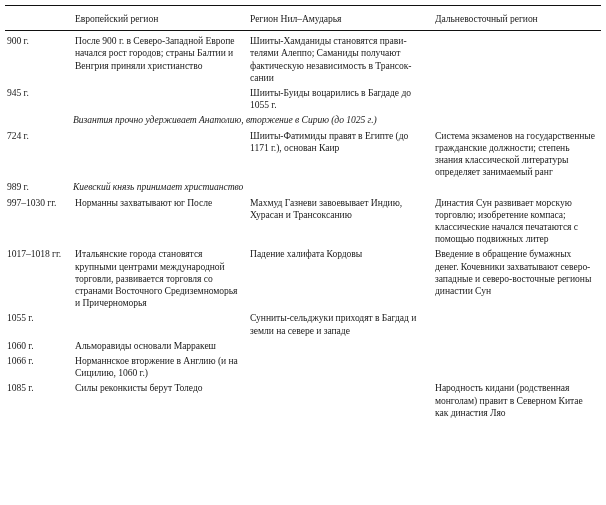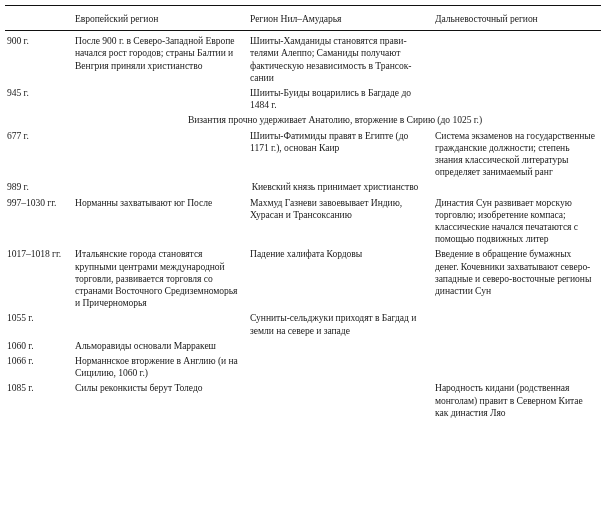--- a/index.html
+++ b/index.html
@@ -48,22 +48,23 @@
     }
     table.chron td {
       vertical-align: top;
       text-align: left;
       padding: 1px 4px 2px 2px;
     }
     table.chron tbody tr:first-child td {
       padding-top: 4px;
     }
     table.chron td.span-row {
-      text-align: center;
+      text-align: left;
       padding-left: 0;
+      font-style: italic;
     }
     table.chron td.date {
       white-space: normal;
     }
   </style>
 </head>
 <body>
 
 <div class="page">
   <table class="chron">
@@ -86,32 +87,32 @@
       <tr>
         <td class="date">900 г.</td>
         <td>После 900 г. в Северо-Западной Европе начался рост городов; страны Балтии и Венгрия приняли христи­анство</td>
         <td>Шииты-Хамданиды становятся прави­телями Алеппо; Саманиды получают фактическую независимость в Трансок­сании</td>
         <td></td>
       </tr>
 
       <tr>
         <td class="date">945 г.</td>
         <td></td>
-        <td>Шииты-Буиды воцарились в Багдаде до 1484 г.</td>
+        <td>Шииты-Буиды воцарились в Багдаде до 1055 г.</td>
         <td></td>
       </tr>
 
 
       <tr>
         <td class="date"></td>
         <td class="span-row" colspan="3">Византия прочно удерживает Анатолию, вторжение в Сирию (до 1025 г.)</td>
       </tr>
 
       <tr>
-        <td class="date">677 г.</td>
+        <td class="date">724 г.</td>
         <td></td>
         <td>Шииты-Фатимиды правят в Египте (до 1171 г.), основан Каир</td>
         <td>Система экзаменов на государст­венные гражданские должности; степень знания классической литературы определяет занимае­мый ранг</td>
       </tr>
 
       <tr>
         <td class="date">989 г.</td>
         <td class="span-row" colspan="3">Киевский князь принимает христианство</td>
       </tr>
 

